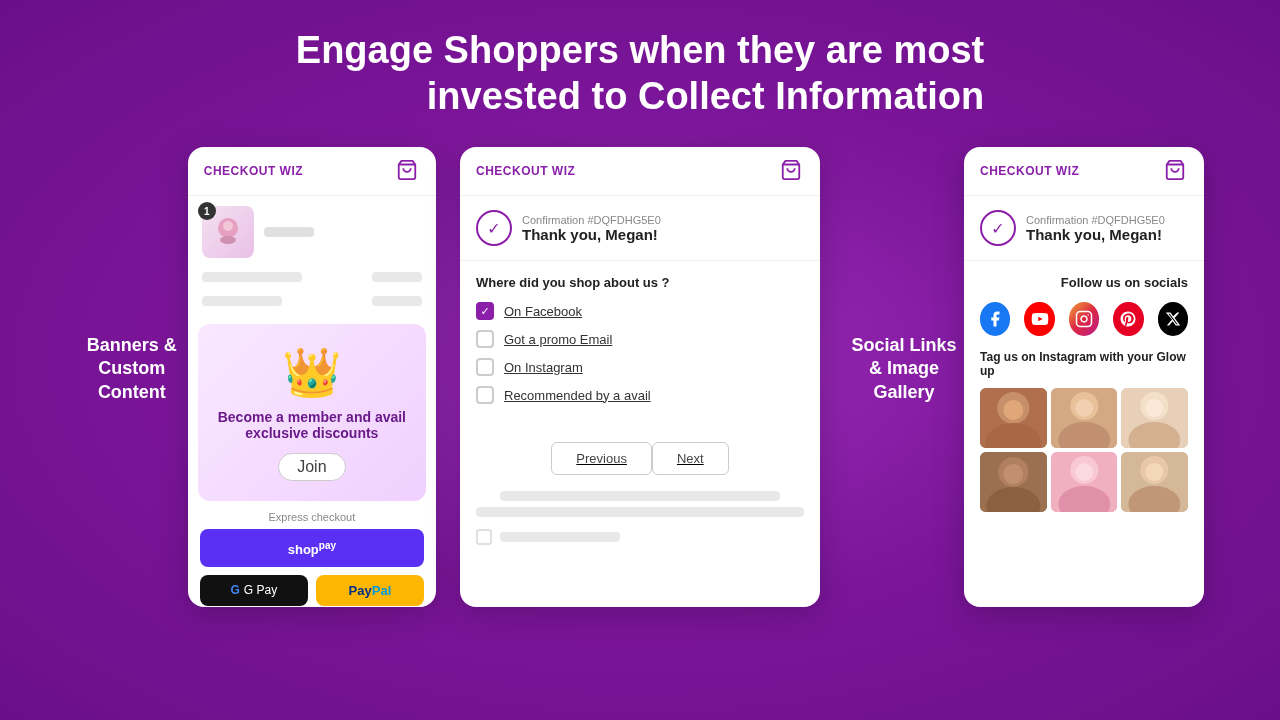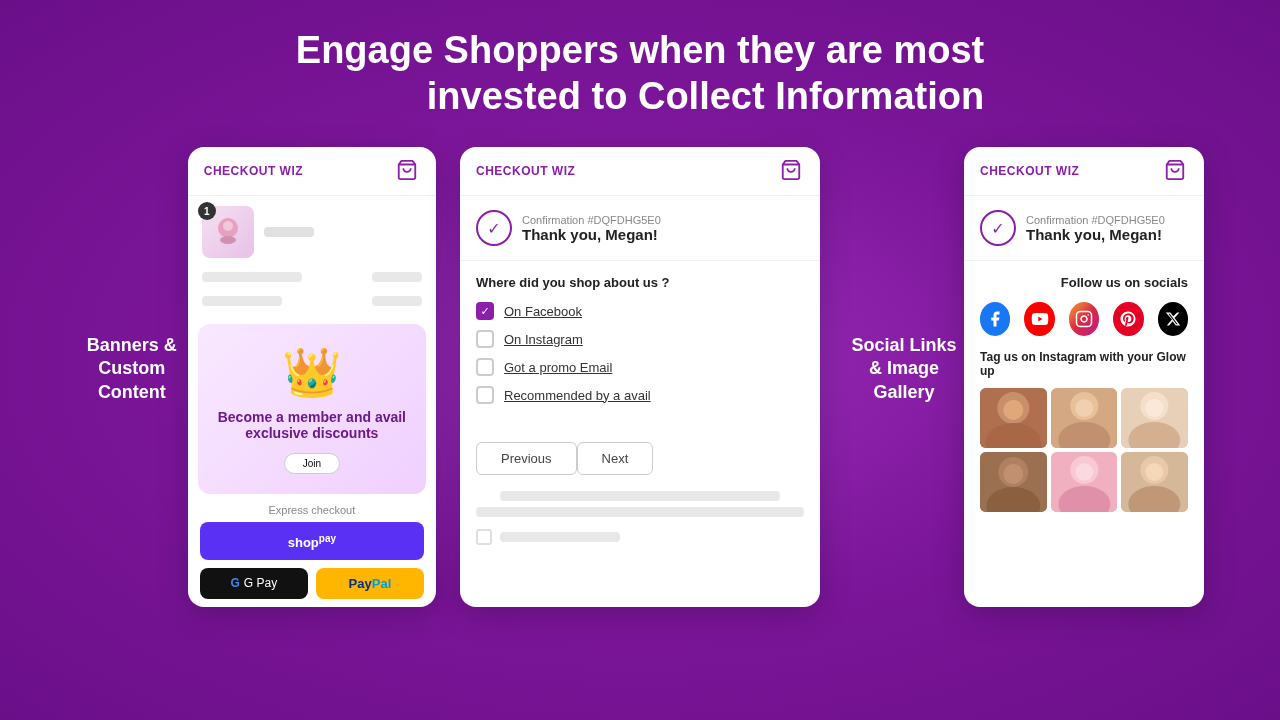--- a/index.html
+++ b/index.html
@@ -156,22 +156,22 @@
       font-size: 14px;
       font-weight: 700;
       color: #6B1A8A;
       margin-bottom: 12px;
     }
     .join-btn {
       background: white;
       border: 1px solid #ccc;
       border-radius: 20px;
       padding: 4px 18px;
-      font-size: 10px;
-      color: #000000;
+      font-size: 16px;
+      color: #404040;
       cursor: pointer;
       text-align: right;
     }
     .express-checkout-label {
       text-align: center;
       font-size: 11px;
       color: #888;
       margin: 10px 0 6px;
     }
     .shop-pay-btn {
@@ -256,23 +256,24 @@
     }
     .checkbox.checked {
       background: #8B1FA9;
       border-color: #8B1FA9;
       color: white;
       font-size: 11px;
     }
     .checkbox-label { font-size: 13px; color: #333; text-decoration: underline; }
     .nav-buttons {
       display: flex;
-      justify-content: flex-start;
+      justify-content: center;
       padding: 10px 16px;
       margin-top: 4px;
+      text-decoration: underline;
     }
     .nav-btn {
       border: 1px solid #ccc;
       background: white;
       border-radius: 6px;
       padding: 8px 24px;
       font-size: 13px;
       color: #444;
       cursor: pointer;
       font-weight: 500;
@@ -414,25 +415,25 @@
           </div>
         </div>
         <div class="survey-section">
           <div class="survey-question">Where did you shop about us ?</div>
           <div class="checkbox-row">
             <div class="checkbox checked">✓</div>
             <span class="checkbox-label">On Facebook</span>
           </div>
           <div class="checkbox-row">
             <div class="checkbox"></div>
-            <span class="checkbox-label">On Instagram</span>
+            <span class="checkbox-label">Got a promo Email</span>
           </div>
           <div class="checkbox-row">
             <div class="checkbox"></div>
-            <span class="checkbox-label">Got a promo Email</span>
+            <span class="checkbox-label">On Instagram</span>
           </div>
           <div class="checkbox-row">
             <div class="checkbox"></div>
             <span class="checkbox-label">Recommended by a avail</span>
           </div>
         </div>
         <div class="nav-buttons">
           <button class="nav-btn">Previous</button>
           <button class="nav-btn">Next</button>
         </div>

